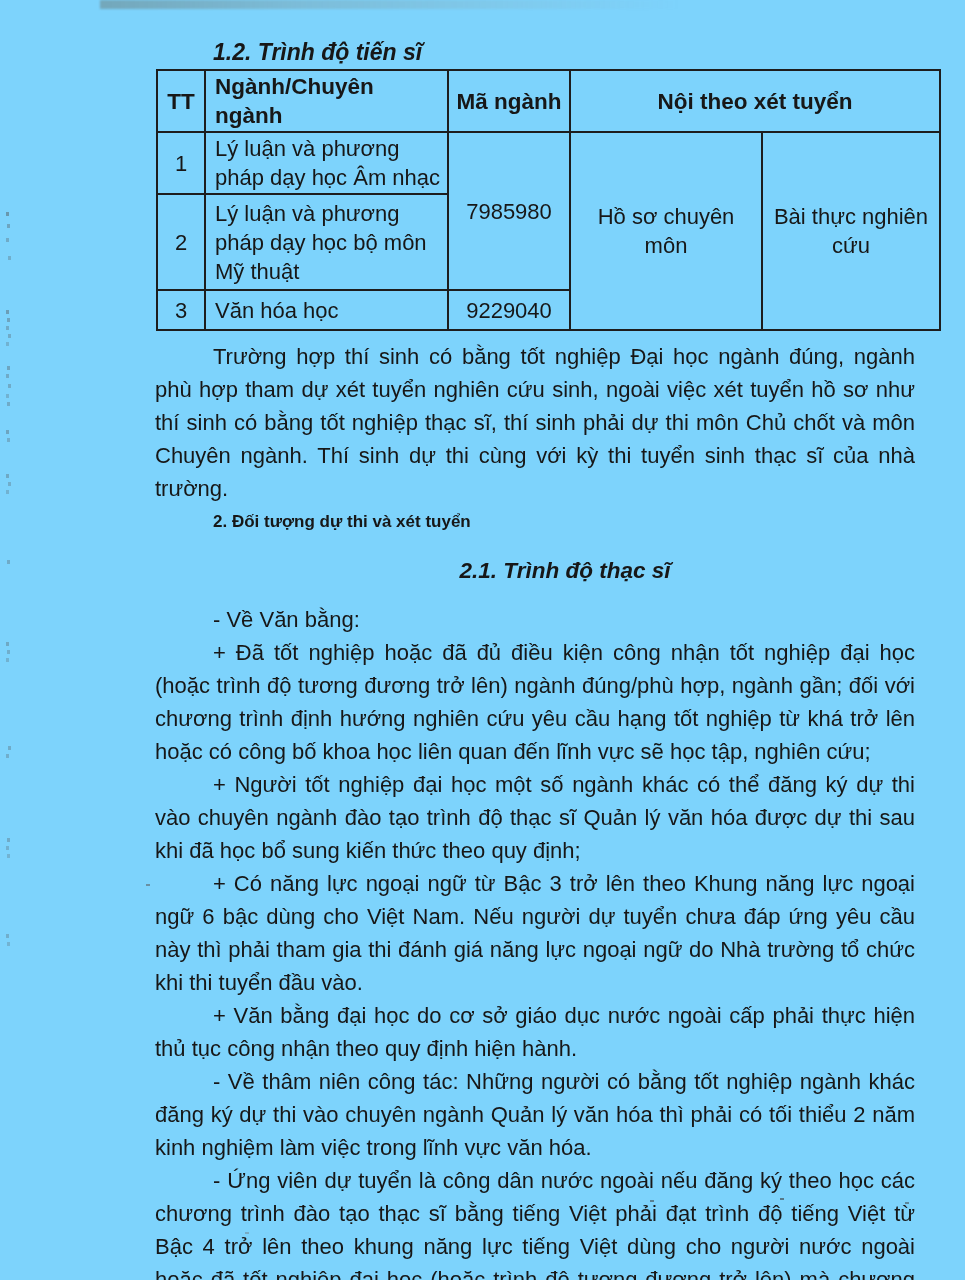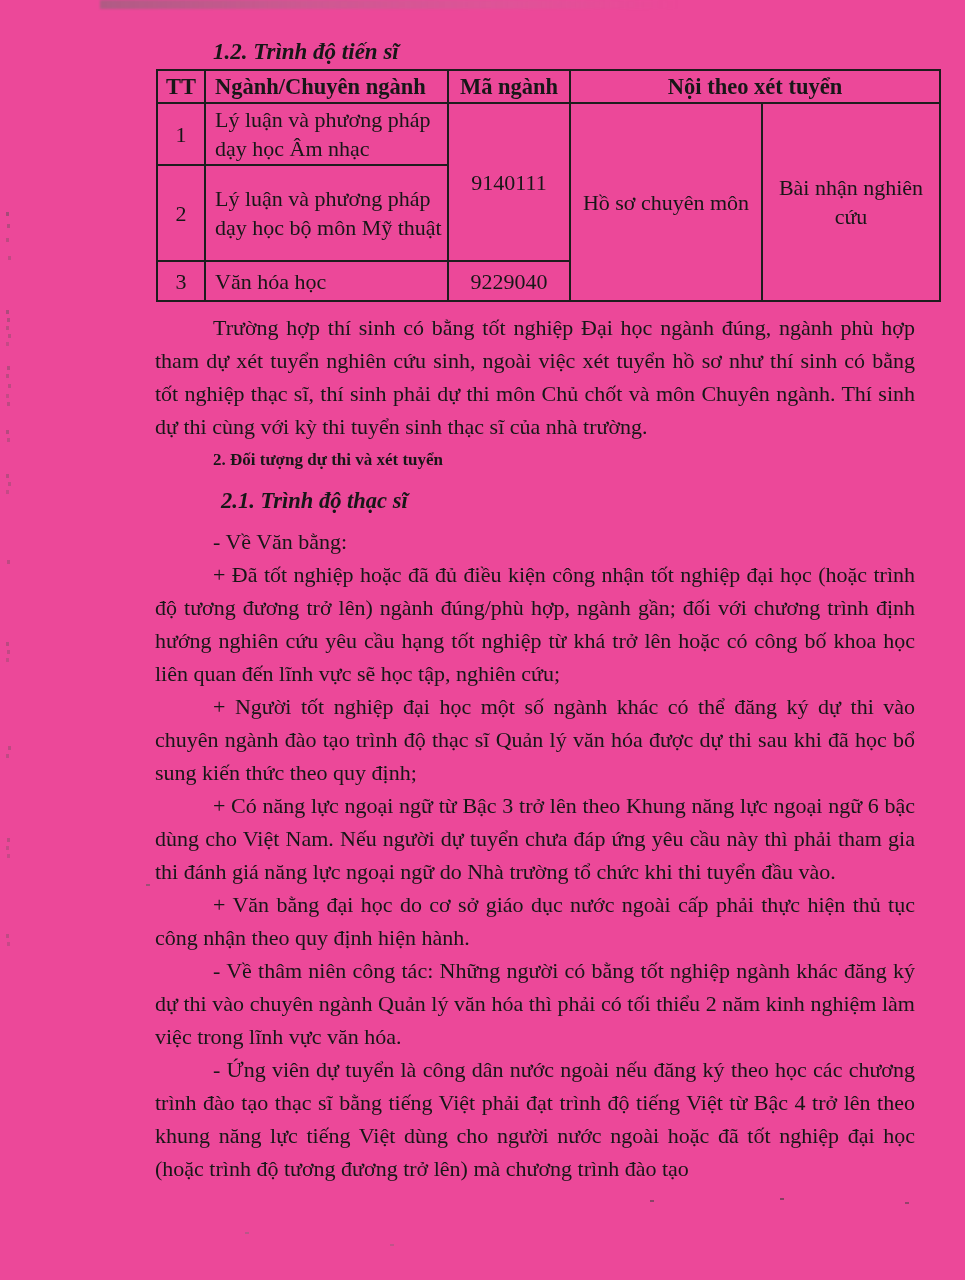--- a/index.html
+++ b/index.html
@@ -1,20 +1,20 @@
 <!DOCTYPE html>
 <html><head>
 <meta charset="utf-8">
 <style>
   html,body{margin:0;padding:0;}
   body{width:965px;height:1280px;background:#ffffff;}
   .page{
     position:relative;width:965px;height:1280px;overflow:hidden;
-    background:#ec4899;
-    font-family:Liberation Serif, serif;
+    background:#7dd3fc;
+    font-family:Liberation Sans, sans-serif;
     color:#171717;
   }
   
   .artifact-top{
     position:absolute;left:100px;top:0;width:580px;height:9px;
     background:linear-gradient(90deg,
       rgba(105,115,108,0.45) 0%,
       rgba(125,133,127,0.28) 35%,
       rgba(148,153,148,0.14) 70%,
       rgba(150,155,150,0) 100%);
@@ -85,21 +85,21 @@
   td.cell-center{text-align:center;vertical-align:middle;}
   td.cell-left{text-align:left;vertical-align:middle;padding-left:9px;}
   th.th-nganh{text-align:left;padding-left:9px;border-radius:15px;}
   
   .para{
     font-size:22px;line-height:33px;text-align:justify;text-indent:58px;
     margin:0;width:760px;
   }
   .para.first{margin-top:9px;}
   .h-bold{font-weight:bold;font-size:17px;line-height:33px;text-indent:58px;margin:0;}
-  .h-bold-italic{font-weight:bold;font-style:italic;font-size:22.5px;line-height:33px;text-indent:58px;margin:8px;}
+  .h-bold-italic{font-weight:bold;font-style:italic;font-size:22.5px;line-height:33px;text-indent:58px;margin:16px;text-align:center;}
 </style>
 </head>
 <body>
 
 <div class="page">
 
   <div class="artifact-top"></div>
   <div class="artifact-left"></div>
   <div class="artifact-dots"></div>
 
@@ -118,23 +118,23 @@
       <tbody>
         <tr>
           <th>TT</th>
           <th class="th-nganh">Ngành/Chuyên ngành</th>
           <th>Mã ngành</th>
           <th colspan="2">Nội theo xét tuyển</th>
         </tr>
         <tr class="row-1">
           <td class="cell-center">1</td>
           <td class="cell-left">Lý luận và phương pháp dạy học Âm nhạc</td>
-          <td class="cell-center" rowspan="2">9140111</td>
+          <td class="cell-center" rowspan="2">7985980</td>
           <td class="cell-center" rowspan="3">Hồ sơ chuyên môn</td>
-          <td class="cell-center" rowspan="3">Bài nhận nghiên cứu</td>
+          <td class="cell-center" rowspan="3">Bài thực nghiên cứu</td>
         </tr>
         <tr class="row-2">
           <td class="cell-center">2</td>
           <td class="cell-left">Lý luận và phương pháp dạy học bộ môn Mỹ thuật</td>
         </tr>
         <tr class="row-3">
           <td class="cell-center">3</td>
           <td class="cell-left">Văn hóa học</td>
           <td class="cell-center">9229040</td>
         </tr>

